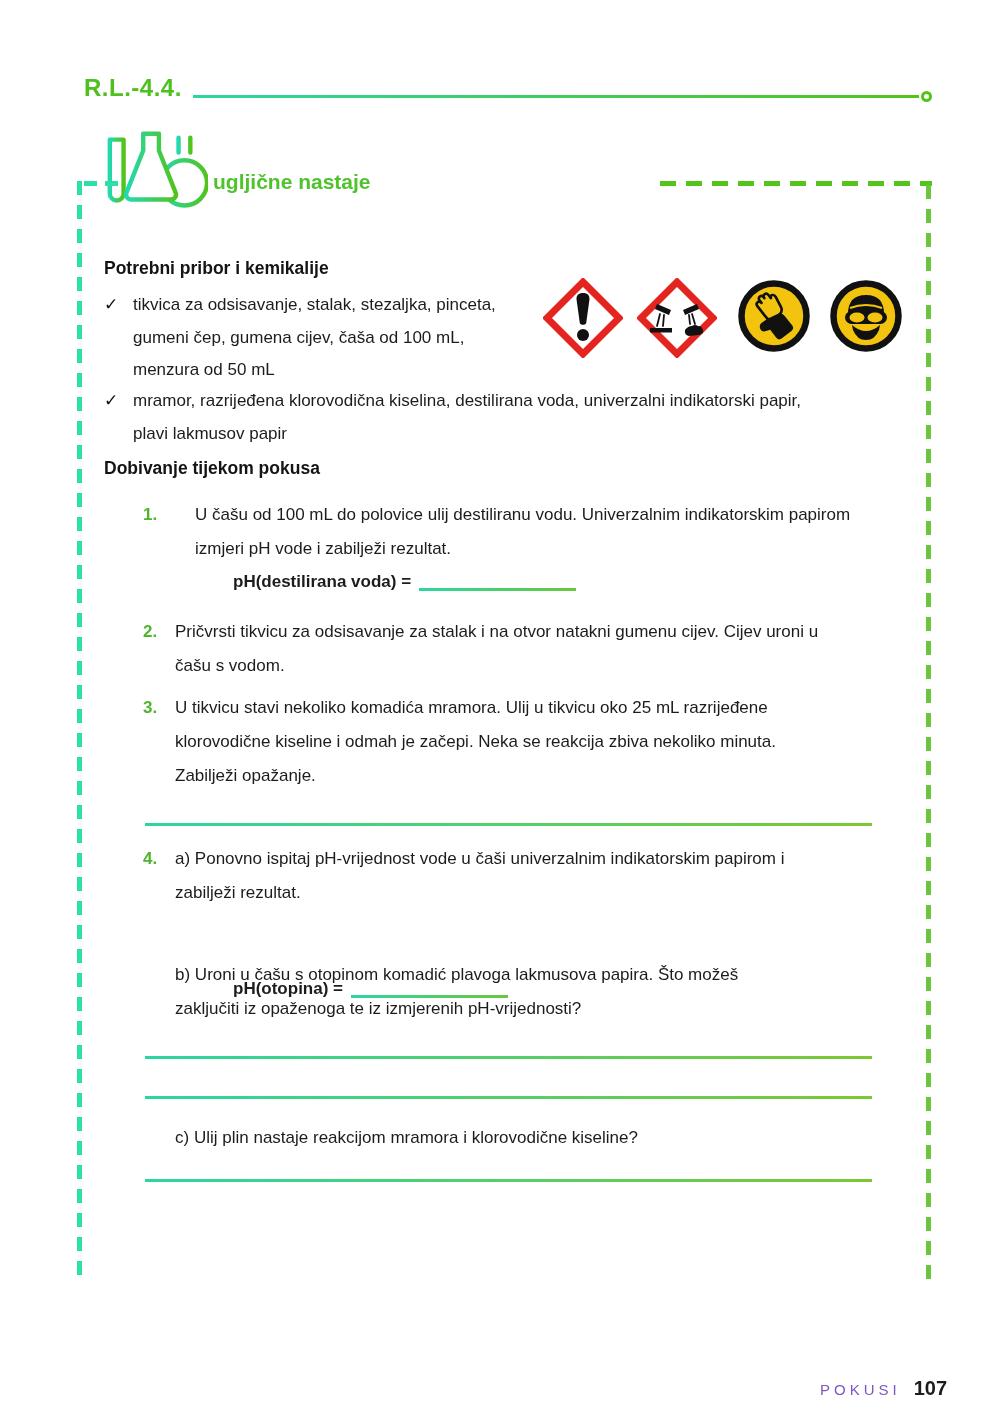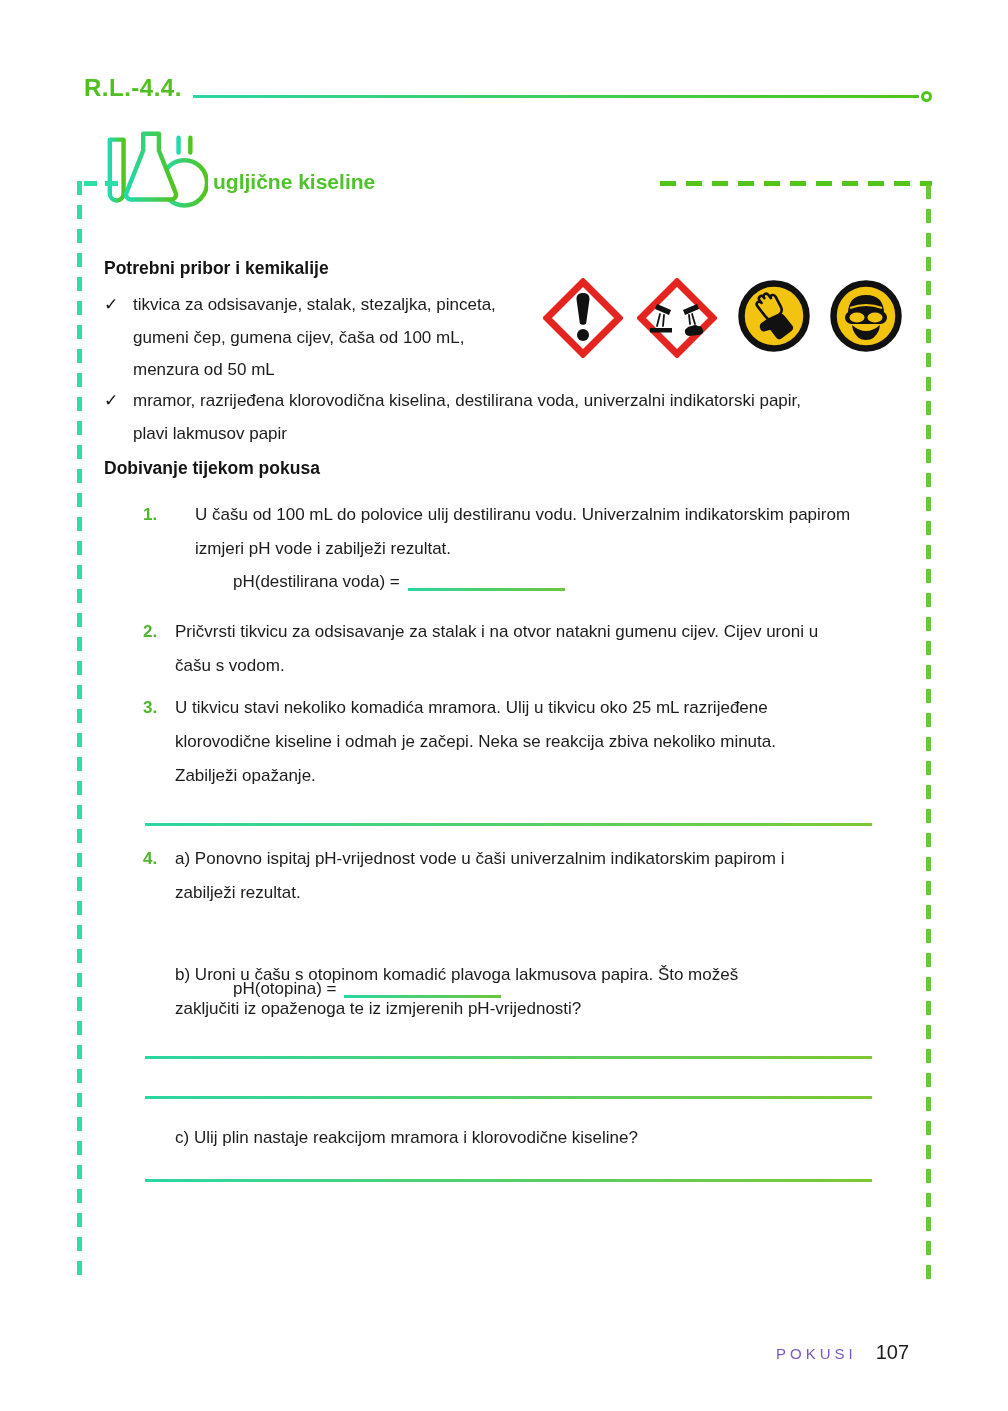--- a/index.html
+++ b/index.html
@@ -30,29 +30,29 @@
   .frame-right { left:926px; top:185px; height:1096px;
     background:repeating-linear-gradient(to bottom,#6cc63c 0 14px,transparent 14px 24px); }
 
   
   .sec-heading { font-size:17.5px; font-weight:bold; color:#141414; }
   .bullet { font-size:17px; line-height:32.5px; padding-left:29px; }
   .bullet .check { position:absolute; left:0; top:0; color:#141414; }
   .steps-num { color:#4fb52c; font-weight:bold; flex:0 0 32px; }
   .step { display:flex; font-size:17px; line-height:34px; left:143px; }
   .sub { font-size:17px; line-height:34px; left:175px; }
-  .ph-row { left:233px; display:flex; align-items:flex-end; font-size:17px; line-height:26px; }
+  .ph-row { left:233px; display:flex; align-items:flex-end; font-size:17px; line-height:26px;font-weight:bold; }
   .blank-line { display:inline-block; width:157px; height:3px; margin:0 0 4px 8px;
     background:linear-gradient(90deg,#2bd6a3,#6cc63c); }
   .rule { left:145px; width:727px; height:3px; background:linear-gradient(90deg,#2bd6a3,#7dc832); }
 
   
-  .footer { left:776px; top:1341px; display:flex; align-items:baseline; gap:19px; }
+  .footer { left:820px; top:1341px; display:flex; align-items:baseline; gap:13px; }
   .footer-section { color:#7e57c2; font-size:15px; letter-spacing:4px; }
-  .footer-page { color:#1c1c1c; font-size:20px; font-weight:normal; }
+  .footer-page { color:#1c1c1c; font-size:20px; font-weight:bold;margin-top:36px; }
 
   svg { display:block; }
 </style>
 </head>
 <body>
 
 <div class="page">
 
   <div class="abs rl-code">R.L.-4.4.</div>
   <div class="abs top-line"></div>
@@ -75,21 +75,21 @@
         <path d="M44,8 v17 l-17,43 a5,5 0 0 0 5,7 h40 a5,5 0 0 0 5,-7 l-17,-43 v-17 z"></path>
         <line x1="42" y1="8" x2="60" y2="8"></line>
         <line x1="44" y1="15" x2="58" y2="15"></line>
         <line x1="44" y1="21" x2="58" y2="21"></line>
         <line x1="31" y1="58" x2="71" y2="58"></line>
       </g>
     </svg>
   </div>
 
   <div class="abs title">
-    <div>ugljične kiseline</div>
+    <div>ugljične nastaje</div>
   </div>
 
   <div class="abs frame-left-stub"></div>
   <div class="abs dash-v frame-left"></div>
   <div class="abs dash-h frame-title-dash"></div>
   <div class="abs dash-v frame-right"></div>
 
   <div class="abs sec-heading" style="left:104px; top:258px;">Potrebni pribor i kemikalije</div>
 
   <div class="abs bullet" style="left:104px; top:289px; width:392px;">

